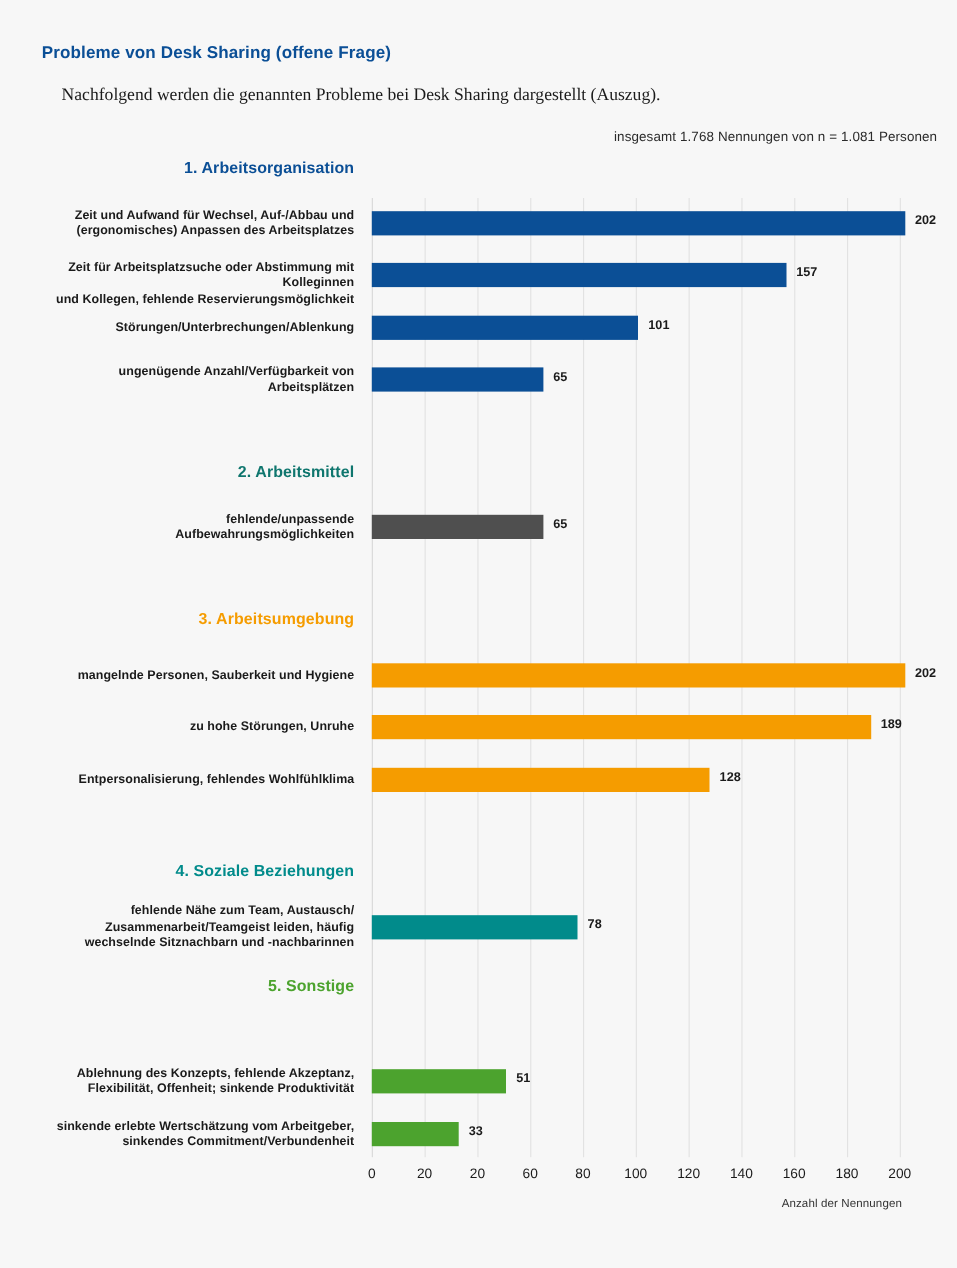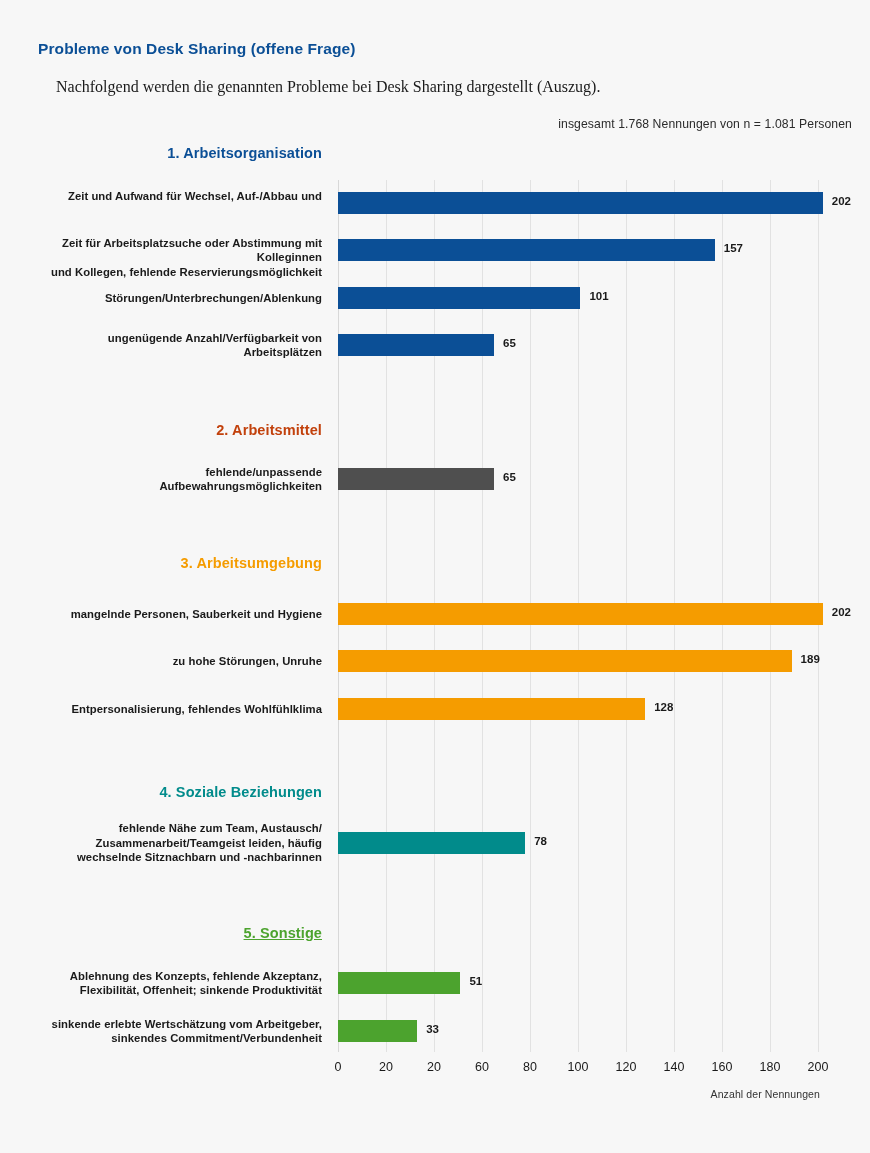--- a/index.html
+++ b/index.html
@@ -166,20 +166,21 @@
       <div class="gridline" style="left: 336px;"></div>
       <div class="gridline" style="left: 384px;"></div>
       <div class="gridline" style="left: 432px;"></div>
       <div class="gridline" style="left: 480px;"></div>
     </div>
   <div id="rows-layer">
       <div class="section-header" style="top: 145px; color: rgb(11, 79, 150);">1. Arbeitsorganisation</div>
       <div class="row" style="top: 192px;">
         <div class="row-label" style="top: -3.5px;">
           <div>Zeit und Aufwand für Wechsel, Auf-/Abbau und</div>
+          <div>(ergonomisches) Anpassen des Arbeitsplatzes</div>
         </div>
         <div class="bar" style="width: 484.8px; background: rgb(11, 79, 150);"></div>
         <div class="bar-value" style="left: 831.8px;">202</div>
       </div>
       <div class="row" style="top: 239px; padding-left: 30px;">
         <div class="row-label" style="top: -3.5px;">
           <div>Zeit für Arbeitsplatzsuche oder Abstimmung mit Kolleginnen</div>
           <div>und Kollegen, fehlende Reservierungsmöglichkeit</div>
         </div>
         <div class="bar" style="width: 376.8px; background: rgb(11, 79, 150);"></div>
@@ -193,21 +194,21 @@
         <div class="bar-value" style="left: 589.4px;">101</div>
       </div>
       <div class="row" style="top: 334px;">
         <div class="row-label" style="top: -3.5px;">
           <div>ungenügende Anzahl/Verfügbarkeit von</div>
           <div>Arbeitsplätzen</div>
         </div>
         <div class="bar" style="width: 156px; background: rgb(11, 79, 150);"></div>
         <div class="bar-value" style="left: 503px;">65</div>
       </div>
-      <div class="section-header" style="top: 422px; color: #c2410c;">2. Arbeitsmittel</div>
+      <div class="section-header" style="top: 422px; color: #0f766e;">2. Arbeitsmittel</div>
       <div class="row" style="top: 468px;">
         <div class="row-label" style="top: -3.5px;">
           <div>fehlende/unpassende</div>
           <div>Aufbewahrungsmöglichkeiten</div>
         </div>
         <div class="bar" style="width: 156px; background: rgb(79, 79, 79);"></div>
         <div class="bar-value" style="left: 503px;">65</div>
       </div>
       <div class="section-header" style="top: 555px; color: rgb(245, 156, 0);">3. Arbeitsumgebung</div>
       <div class="row" style="top: 603px;">
@@ -234,21 +235,21 @@
       <div class="section-header" style="top: 784px; color: rgb(1, 139, 139);">4. Soziale Beziehungen</div>
       <div class="row" style="top: 832px;">
         <div class="row-label" style="top: -10.75px;">
           <div>fehlende Nähe zum Team, Austausch/</div>
           <div>Zusammenarbeit/Teamgeist leiden, häufig</div>
           <div>wechselnde Sitznachbarn und -nachbarinnen</div>
         </div>
         <div class="bar" style="width: 187.2px; background: rgb(1, 139, 139);"></div>
         <div class="bar-value" style="left: 534.2px;">78</div>
       </div>
-      <div class="section-header" style="top: 925px; color: rgb(76, 163, 46); text-decoration: underline;">5. Sonstige</div>
+      <div class="section-header" style="top: 889px; color: rgb(76, 163, 46);">5. Sonstige</div>
       <div class="row" style="top: 972px;">
         <div class="row-label" style="top: -3.5px;">
           <div>Ablehnung des Konzepts, fehlende Akzeptanz,</div>
           <div>Flexibilität, Offenheit; sinkende Produktivität</div>
         </div>
         <div class="bar" style="width: 122.4px; background: rgb(76, 163, 46);"></div>
         <div class="bar-value" style="left: 469.4px;">51</div>
       </div>
       <div class="row" style="top: 1020px;">
         <div class="row-label" style="top: -3.5px;">

